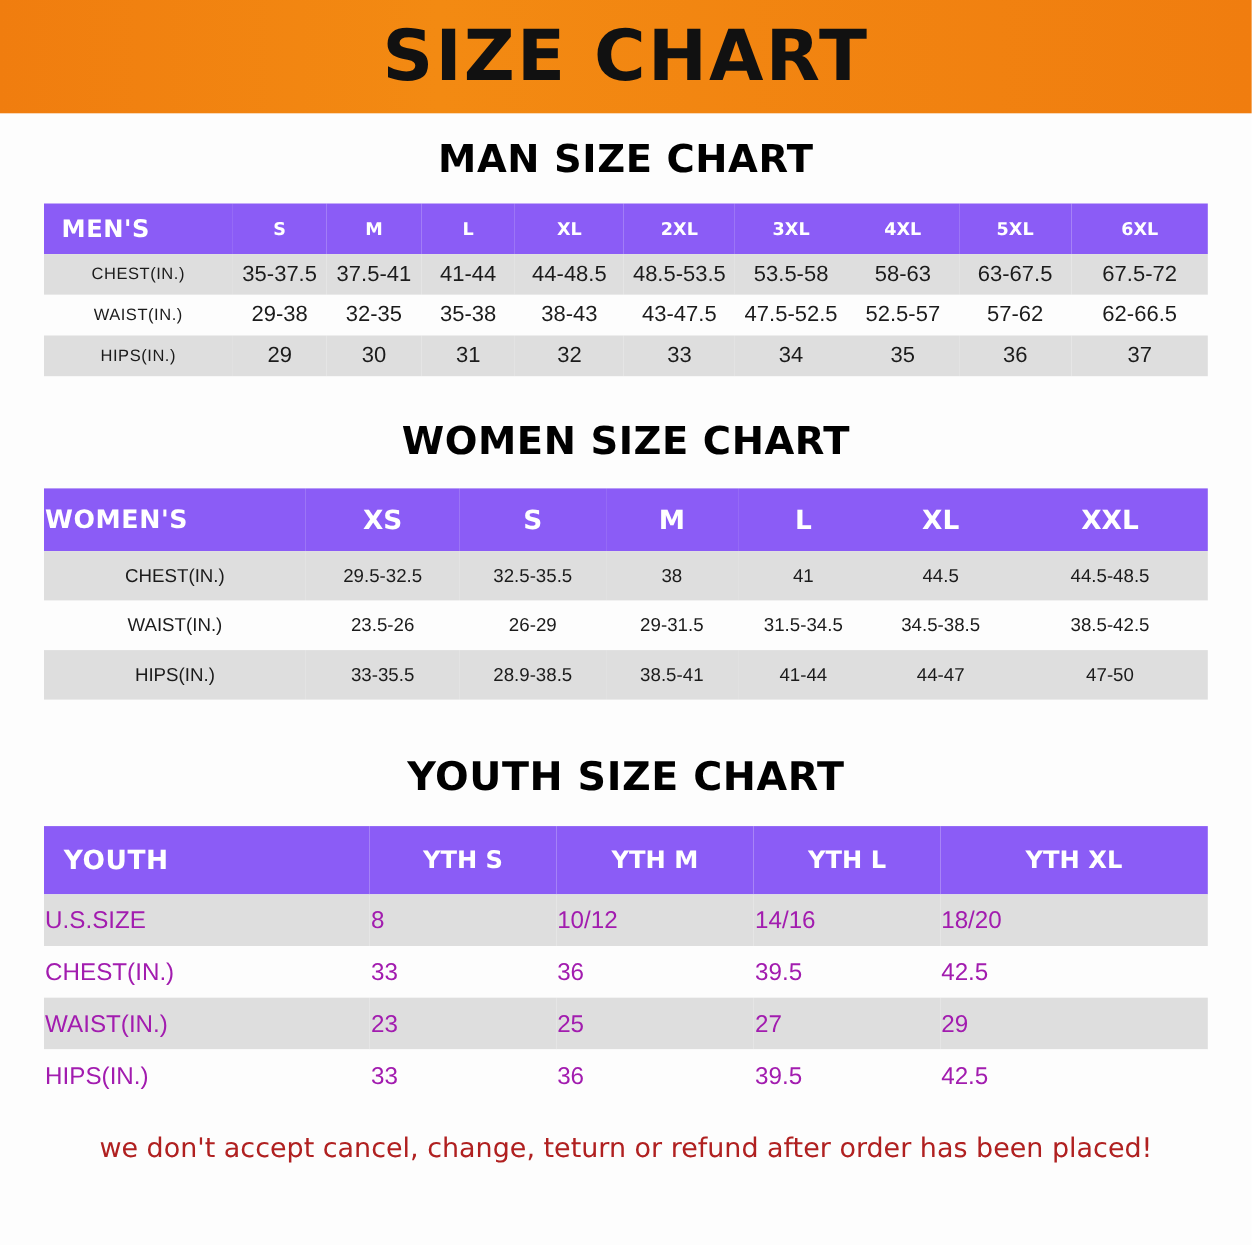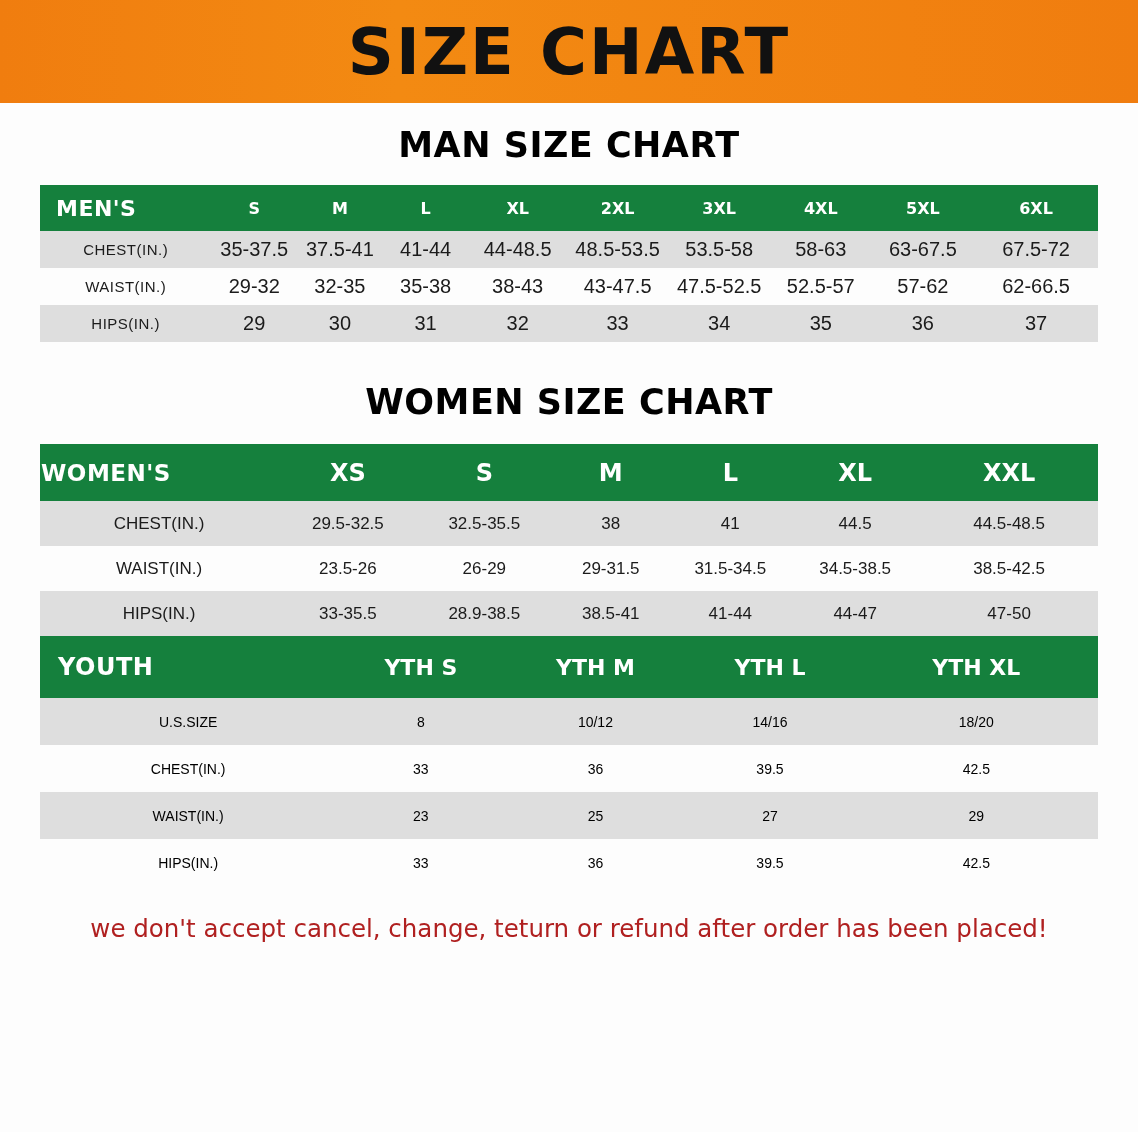--- a/index.html
+++ b/index.html
@@ -55,21 +55,21 @@
   
   .table-wrap {
     padding: 0 40px;
   }
   table {
     width: 100%;
     border-collapse: collapse;
     table-layout: fixed;
   }
   thead th {
-    background: #15803d;
+    background: #8b5cf6;
     color: #ffffff;
     font-weight: bold;
     font-family: "DejaVu Sans", sans-serif;
   }
   .row-label {
     text-align: center;
     white-space: nowrap;
   }
 
   
@@ -122,23 +122,23 @@
     font-size: 22px;
   }
   .youth-table thead th.first {
     text-align: left;
     padding-left: 18px;
     font-size: 24px;
     letter-spacing: 0.5px;
   }
   .youth-table tbody td {
     height: 45px;
-    font-size: 14px;
-    text-align: center;
-    color: #000000;
+    font-size: 22px;
+    text-align: left;
+    color: #a21caf;
   }
   .youth-table tbody tr.shade td { background: #dedede; }
   .youth-table tbody tr.plain td { background: #fdfdfd; }
 
   
   .note {
     margin: 26px 38px 0 38px;
     text-align: center;
     color: #b02020;
     font-family: "DejaVu Sans", sans-serif;
@@ -193,21 +193,21 @@
           <td>41-44</td>
           <td>44-48.5</td>
           <td>48.5-53.5</td>
           <td>53.5-58</td>
           <td>58-63</td>
           <td>63-67.5</td>
           <td>67.5-72</td>
         </tr>
         <tr class="plain">
           <td class="first row-label">WAIST(IN.)</td>
-          <td>29-32</td>
+          <td>29-38</td>
           <td>32-35</td>
           <td>35-38</td>
           <td>38-43</td>
           <td>43-47.5</td>
           <td>47.5-52.5</td>
           <td>52.5-57</td>
           <td>57-62</td>
           <td>62-66.5</td>
         </tr>
         <tr class="shade">
@@ -274,20 +274,21 @@
           <td>28.9-38.5</td>
           <td>38.5-41</td>
           <td>41-44</td>
           <td>44-47</td>
           <td>47-50</td>
         </tr>
       </tbody>
     </table>
   </div>
 
+  <div class="section-title title-youth">YOUTH SIZE CHART</div>
   <div class="table-wrap">
     <table class="youth-table">
       <colgroup>
         <col style="width:28%">
         <col style="width:16%">
           <col style="width:17%">
           <col style="width:16%">
           <col style="width:23%">
       </colgroup>
       <thead>

